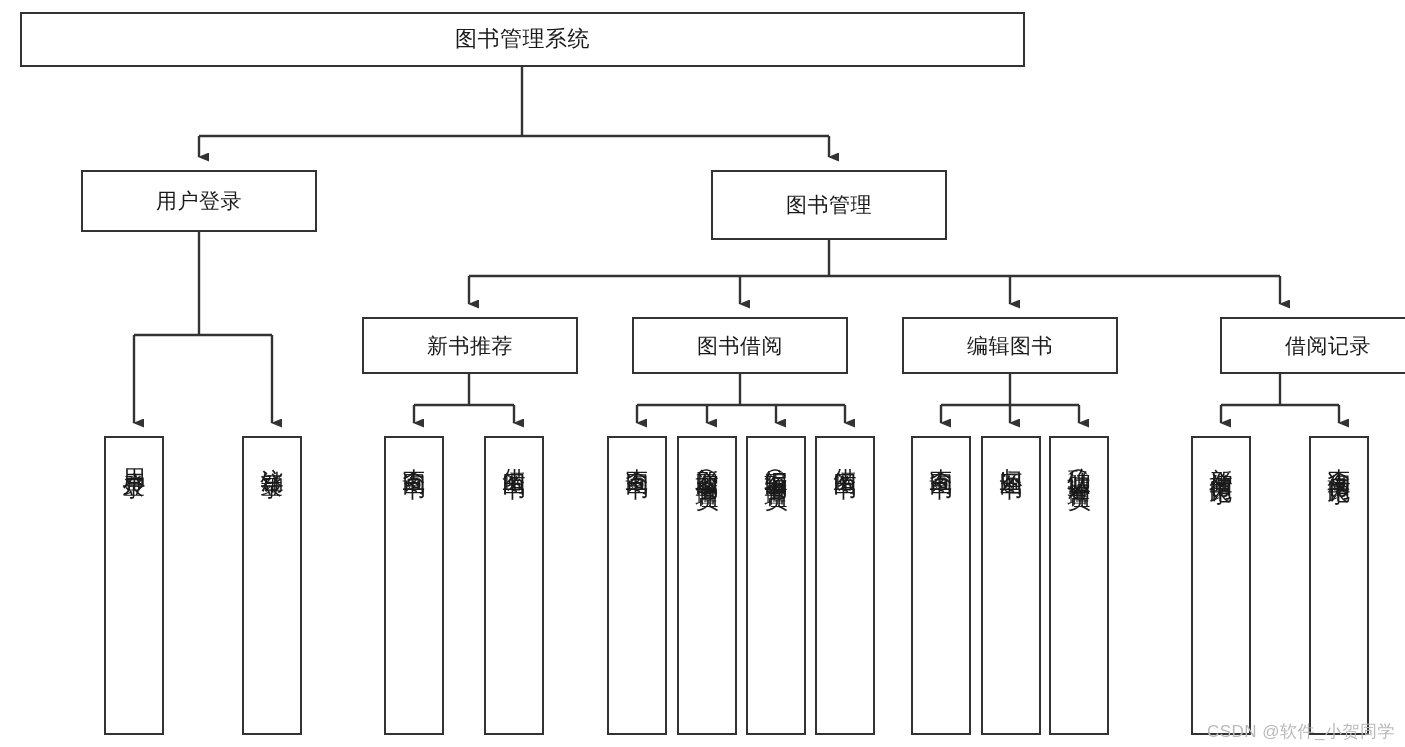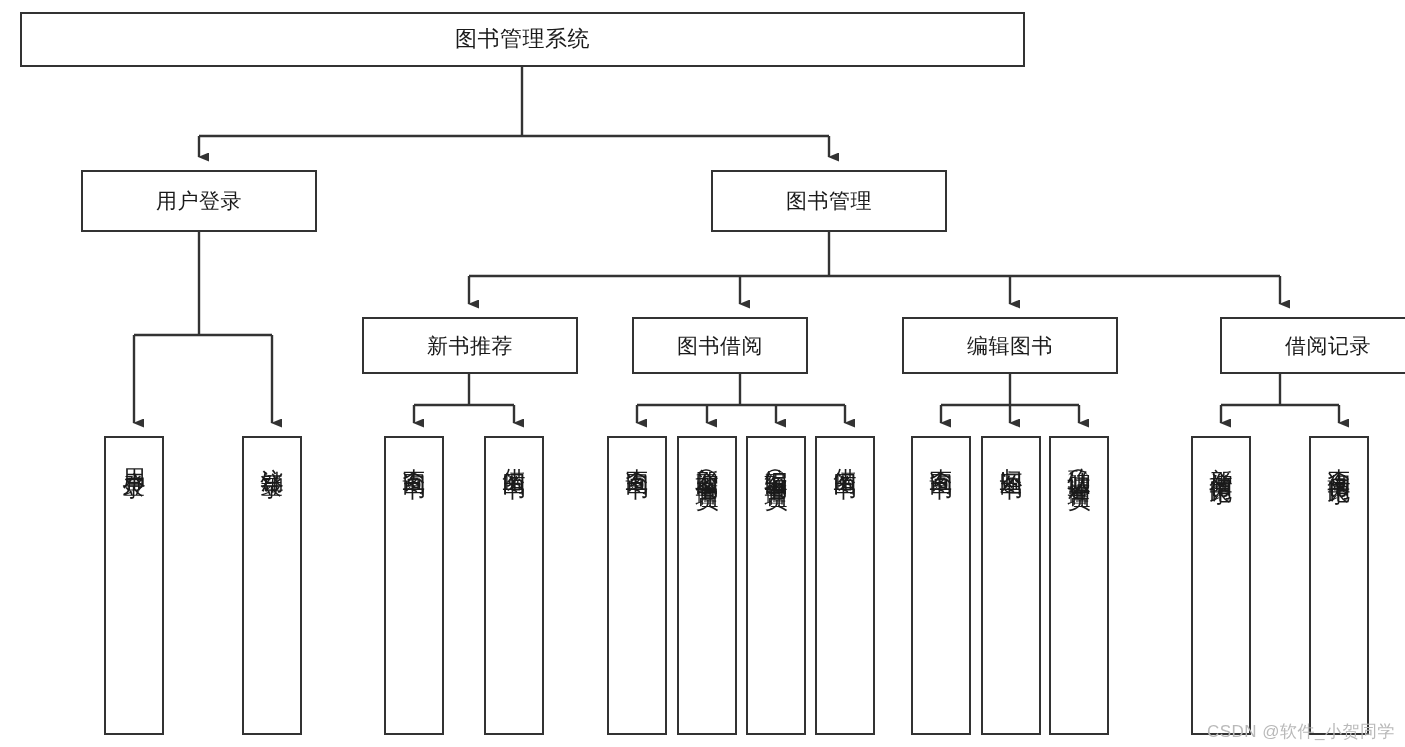--- a/index.html
+++ b/index.html
@@ -130,28 +130,28 @@
     </g>
   </svg>
 
   <div class="node horiz root" style="left:20px; top:12px; width:1005px; height:55px;">
     <span class="node-label">图书管理系统</span>
   </div>
 
   <div class="node horiz" style="left:81px; top:170px; width:236px; height:62px;">
     <span class="node-label">用户登录</span>
   </div>
-  <div class="node horiz" style="left:711px; top:170px; width:236px; height:62px;">
+  <div class="node horiz" style="left:711px; top:170px; width:236px; height:70px;">
     <span class="node-label">图书管理</span>
   </div>
 
   <div class="node horiz" style="left:362px; top:317px; width:216px; height:57px;">
     <span class="node-label">新书推荐</span>
   </div>
-  <div class="node horiz" style="left:632px; top:317px; width:176px; height:57px;">
+  <div class="node horiz" style="left:632px; top:317px; width:216px; height:57px;">
     <span class="node-label">图书借阅</span>
   </div>
   <div class="node horiz" style="left:902px; top:317px; width:216px; height:57px;">
     <span class="node-label">编辑图书</span>
   </div>
   <div class="node horiz" style="left:1172px; top:317px; width:216px; height:57px;margin-left:48px;">
     <span class="node-label">借阅记录</span>
   </div>
 
   <div class="node vert" style="left:104px; top:436px; width:60px; height:299px;">

